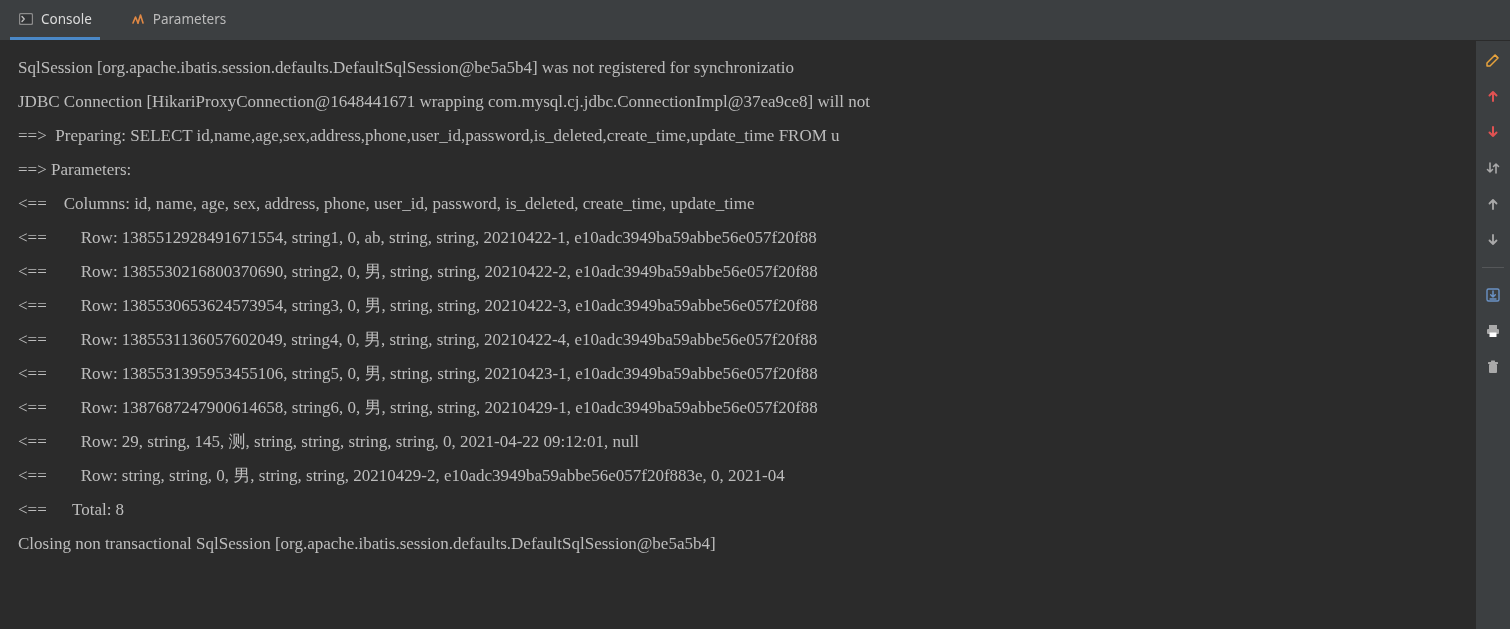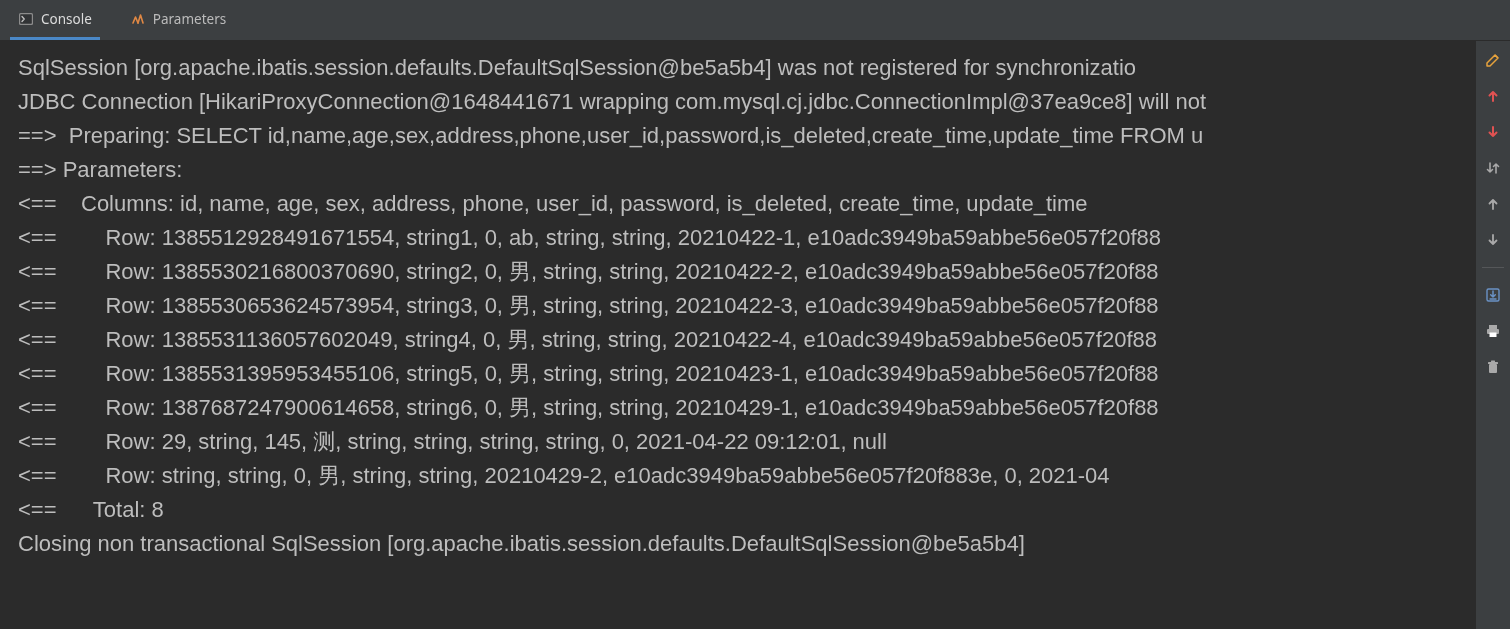--- a/index.html
+++ b/index.html
@@ -64,22 +64,22 @@
     flex-direction: row;
     min-height: 0;
   }
   .console-wrap {
     flex: 1;
     overflow: hidden;
     position: relative;
     background: #2b2b2b;
   }
   .console {
-    font-family: Liberation Sans, sans-serif;
-    font-size: 22px;
+    font-family: Liberation Serif, serif;
+    font-size: 17px;
     line-height: 34px;
     color: #bdbdbd;
     white-space: pre;
     padding: 10px 0 10px 18px;
     letter-spacing: 0;
   }
   .console .line {
     display: block;
     height: 34px;
   }

